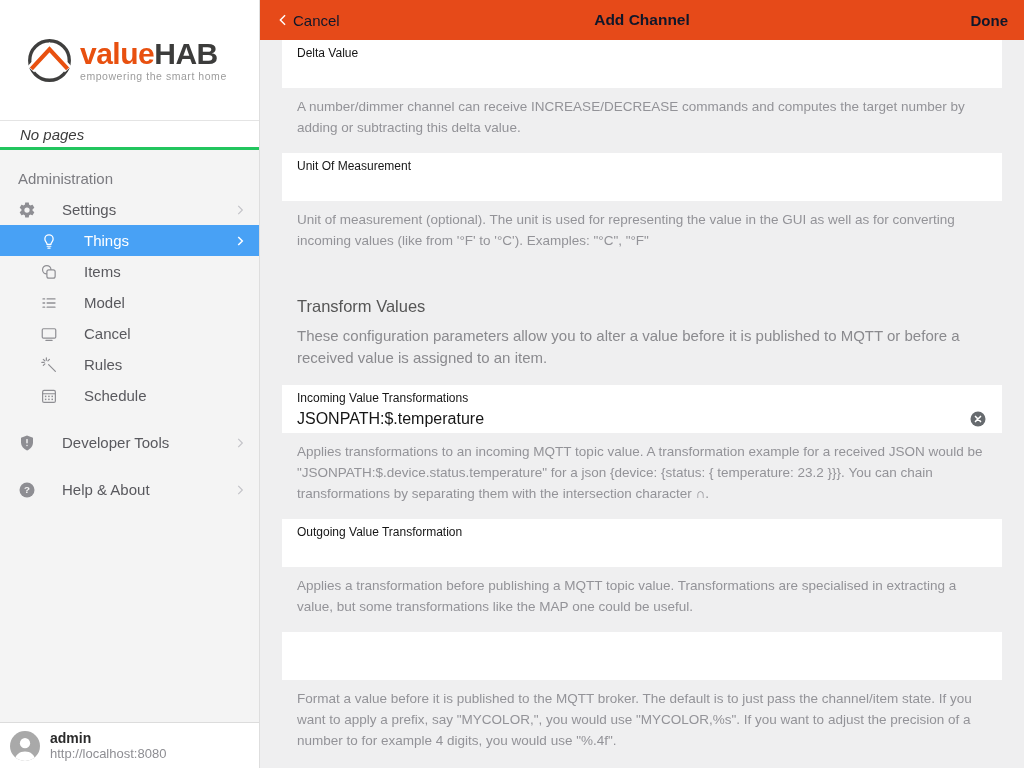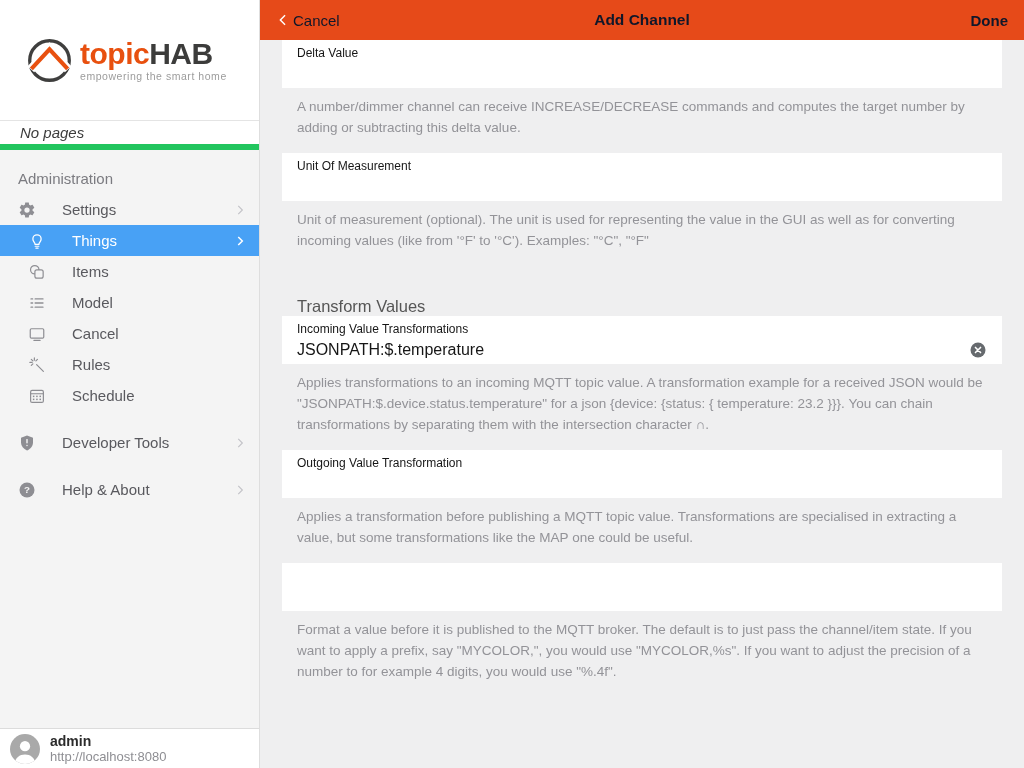--- a/index.html
+++ b/index.html
@@ -11,36 +11,36 @@
   .sidebar { width:260px; flex:none; background:#f4f4f4; display:flex;
     flex-direction:column; border-right:1px solid #dedede; }
   .logo-panel { height:121px; background:#fff; border-bottom:1px solid #e4e4e4;
     display:flex; align-items:center; padding-left:26px; flex:none; }
   .logo-text { display:flex; flex-direction:column; margin-left:7px; }
   .brand { font-size:30px; line-height:31px; letter-spacing:-0.5px; white-space:nowrap; }
   .brand .open { color:#e8500f; font-weight:600; }
   .brand .hab { color:#3c3c3b; font-weight:700; }
   .tagline { font-size:10.5px; color:#9c9c9c; letter-spacing:0.55px;
     text-align:right; margin-top:1px; }
-  .no-pages { height:29px; background:#fff; border-bottom:6px solid #22c55e;
+  .no-pages { height:29px; background:#fff; border-bottom:3px solid #22c55e;
     display:flex; align-items:center; padding-left:20px; font-style:italic;
     color:#3c3c3c; font-size:15px; flex:none; }
   .side-nav { flex:1; padding-top:20px; overflow:hidden; }
   .section-label { padding-left:18px; color:#7b7b80; font-size:15px;
     font-weight:500; margin-bottom:7px; }
   .menu-row { height:31px; display:flex; align-items:center;
     padding:0 12px 0 18px; color:#59595e; font-size:15px; gap:26px; cursor:default; }
-  .menu-row.indent { padding-left:28px; }
+  .menu-row.indent { padding-left:40px; }
   .menu-row .mlabel { flex:1; }
   .menu-row.active { background:#48a1f5; color:#fff; }
   .micon { width:18px; height:18px; flex:none; display:flex; align-items:center; justify-content:center; }
   .micon svg { width:18px; height:18px; }
   .row-chevron { width:14px; height:16px; flex:none; }
   .group-gap { margin-top:16px; }
-  .user-panel { height:40px; background:#fff; border-top:1px solid #dcdcdc;
+  .user-panel { height:46px; background:#fff; border-top:1px solid #dcdcdc;
     display:flex; align-items:center; padding-left:10px; gap:10px; flex:none; }
   .avatar { width:30px; height:30px; flex:none; }
   .user-name { font-size:14px; font-weight:700; color:#2b2b2b; line-height:16px; }
   .user-server { font-size:13px; color:#8e8e93; line-height:15px; }
 
   
   .main { flex:1; background:#efeff0; display:flex; flex-direction:column; overflow:hidden; }
   .navbar { height:40px; background:#e64a19; color:#0f172a; display:flex;
     align-items:center; padding:0 16px; position:relative; flex:none; }
   .nav-cancel { display:flex; align-items:center; gap:2px; font-size:15px; cursor:pointer; }
@@ -68,21 +68,21 @@
 
   <aside class="sidebar">
 
     <div class="logo-panel">
       <svg width="47" height="47" viewBox="0 0 48 48">
         <circle cx="24" cy="24" r="20.2" fill="none" stroke="#3f3f3e" stroke-width="3.4"></circle>
         <path d="M5 33 L24 12 L43 33" fill="none" stroke="#ffffff" stroke-width="9" stroke-linejoin="miter"></path>
         <path d="M5.5 32.5 L24 12.5 L42.5 32.5" fill="none" stroke="#e8500f" stroke-width="4.2" stroke-linejoin="miter"></path>
       </svg>
       <div class="logo-text">
-        <div class="brand"><span class="open">topic</span><span class="hab">HAB</span></div>
+        <div class="brand"><span class="open">value</span><span class="hab">HAB</span></div>
         <div class="tagline">empowering the smart home</div>
       </div>
     </div>
 
     <div class="no-pages">No pages</div>
 
     <nav class="side-nav">
       <div class="section-label">Administration</div>
 
       <div class="menu-row">
@@ -240,20 +240,21 @@
       <div class="field-box">
         <div class="field-label">Unit Of Measurement</div>
         <div class="value-row">
           <input class="field-input" type="text" value="" style="">
         </div>
       </div>
       <div class="field-help">Unit of measurement (optional). The unit is used for representing the value in the GUI as well as for converting incoming values (like from '°F' to '°C'). Examples: "°C", "°F"</div>
 
       <div class="section-head">
         <div class="section-title">Transform Values</div>
+        <div class="section-desc">These configuration parameters allow you to alter a value before it is published to MQTT or before a received value is assigned to an item.</div>
       </div>
 
       <div class="field-box">
         <div class="field-label">Incoming Value Transformations</div>
         <div class="value-row">
           <input class="field-input" type="text" value="JSONPATH:$.temperature" style="">
           <svg class="clear-btn" viewBox="0 0 24 24">
               <circle cx="12" cy="12" r="10" fill="#666a6e"></circle>
               <path d="M8.6 8.6l6.8 6.8M15.4 8.6l-6.8 6.8" stroke="#ffffff" stroke-width="2.1" stroke-linecap="round"></path>
             </svg>

